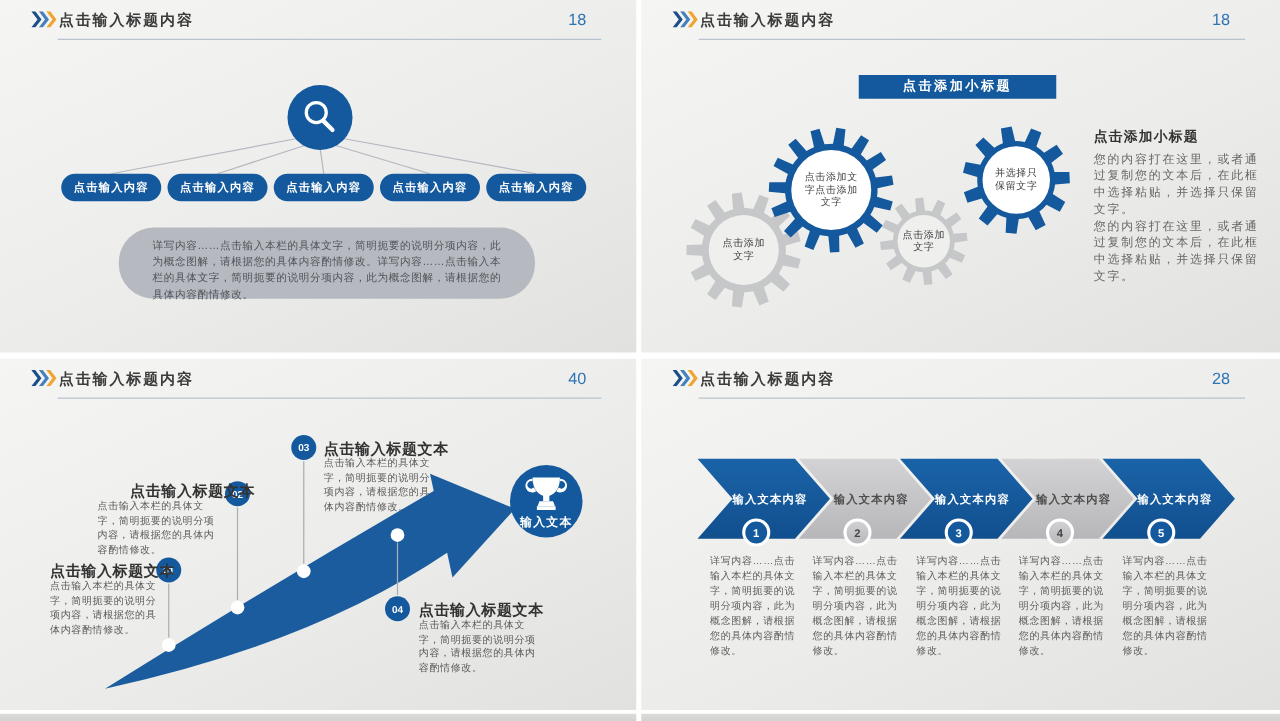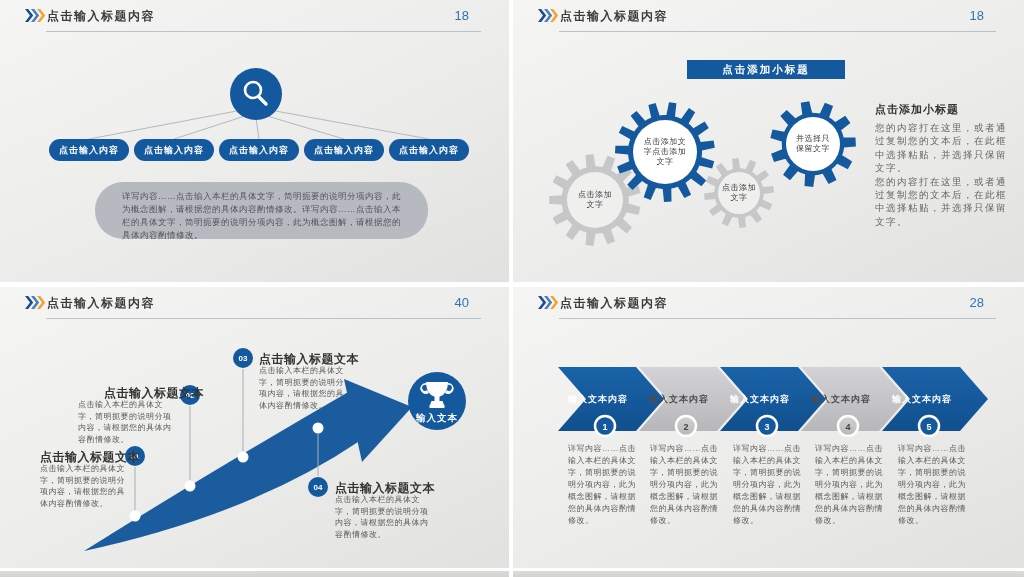--- a/index.html
+++ b/index.html
@@ -35,21 +35,21 @@
     font-size:8px;font-weight:normal;color:#3d3d3f;line-height:10px;letter-spacing:0.5px;}
   .aside{position:absolute;left:362px;top:102px;width:142px;}
   .aside h3{margin:0 0 5px 0;font-size:11px;color:#333;letter-spacing:1px;}
   .aside p{margin:0;font-size:9.5px;line-height:13.4px;color:#666;letter-spacing:1.5px;font-family:Liberation Serif, serif;}
 
   
   .step-title{position:absolute;font-size:12px;font-weight:bold;color:#333;letter-spacing:0.5px;white-space:nowrap;}
   .step-desc{position:absolute;font-size:8px;line-height:11.5px;color:#5a5a5a;letter-spacing:0.5px;}
 
   
-  .chev-label{position:absolute;top:104px;height:16px;line-height:16px;width:96px;text-align:left;
+  .chev-label{position:absolute;top:104px;height:16px;line-height:16px;width:96px;text-align:center;
     font-size:9px;font-weight:bold;letter-spacing:1px;}
   .chev-label.blue{color:#fff;} .chev-label.gray{color:#4d4d4d;}
   .col-desc{position:absolute;top:156px;width:74px;font-size:8px;line-height:12px;color:#5c5c5c;letter-spacing:0.5px;}
 </style>
 </head>
 <body>
 
 <div class="stage">
 
   <div class="slide" id="s18">

